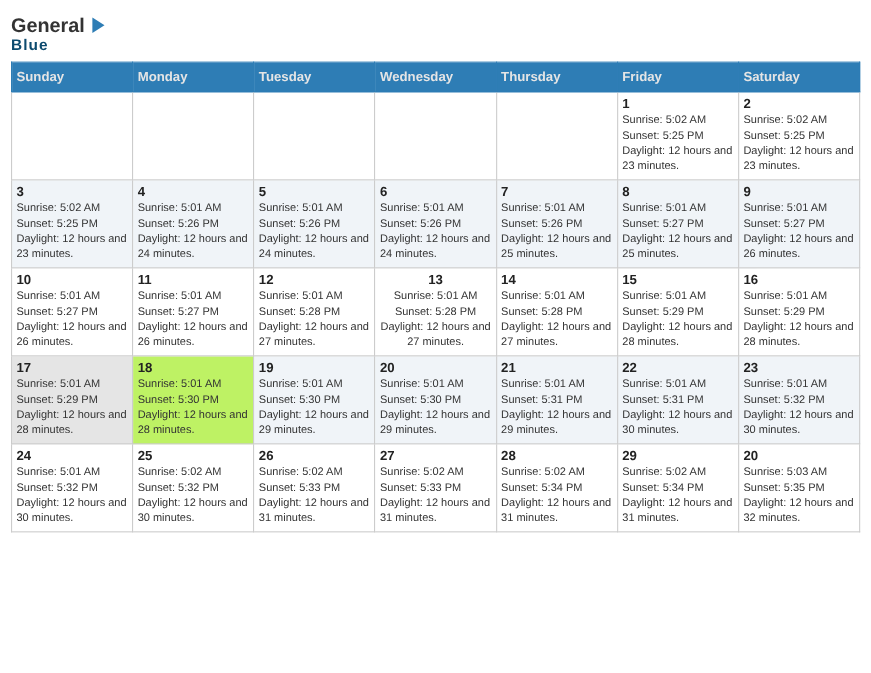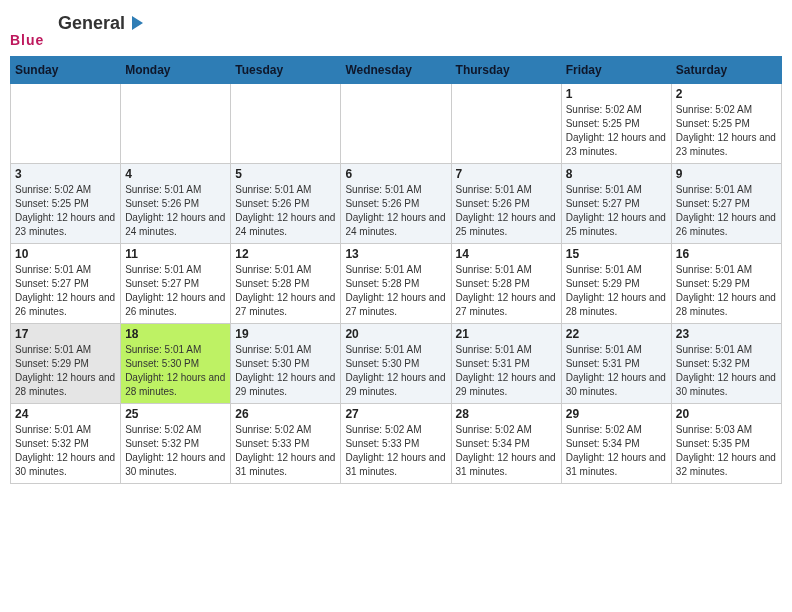--- a/index.html
+++ b/index.html
@@ -23,21 +23,21 @@
       padding-top: 4px;
     }
     .logo-text {
       font-size: 18px;
       font-weight: bold;
       color: #333;
       line-height: 1;
     }
     .logo-line {
       font-size: 14px;
-      color: #be185d;
+      color: #0c4a6e;
       font-weight: bold;
       letter-spacing: 1px;
     }
     .title-section {
       text-align: right;
     }
     .month-title {
       font-size: 36px;
       font-weight: bold;
       color: #333;
@@ -46,21 +46,21 @@
       font-size: 16px;
       color: #555;
     }
     .calendar-table {
       width: 100%;
       border-collapse: collapse;
       font-size: 11px;
     }
     .calendar-table th {
       background-color: #2e7db5;
-      color: #0f172a;
+      color: #e5e5e5;
       padding: 6px 4px;
       text-align: left;
       font-size: 12px;
       font-weight: bold;
       border: 1px solid #2e7db5;
     }
     .calendar-table td {
       border: 1px solid #ccc;
       vertical-align: top;
       padding: 3px 4px;
@@ -85,21 +85,21 @@
     }
     .empty-cell {
       background: #fff !important;
     }
   </style>
 </head>
 <body>
 
 <div class="header">
   <div class="logo">
-    <div style="display:flex; align-items:center;margin-left:48px;">
+    <div style="display:flex; align-items:center;">
       <span class="logo-text">General</span>
       <svg width="18" height="18" viewBox="0 0 18 18" style="margin-left:2px;">
         <polygon points="5,2 16,9 5,16" fill="#2e7db5"></polygon>
       </svg>
     </div>
     <span class="logo-line">Blue</span>
   </div>
   <div class="title-section">
     <div class="month-title"></div>
     <div class="location-title"></div>
@@ -194,21 +194,21 @@
           <div class="day-info" style="white-space: pre-line;">Sunrise: 5:01 AM
 Sunset: 5:27 PM
 Daylight: 12 hours and 26 minutes.</div>
         </td>
         <td style="background: rgb(255, 255, 255);">
           <span class="day-number">12</span>
           <div class="day-info" style="white-space: pre-line;">Sunrise: 5:01 AM
 Sunset: 5:28 PM
 Daylight: 12 hours and 27 minutes.</div>
         </td>
-        <td style="background: rgb(255, 255, 255);">
+        <td style="background: rgb(255, 255, 255); text-align: center;">
           <span class="day-number">13</span>
           <div class="day-info" style="white-space: pre-line;">Sunrise: 5:01 AM
 Sunset: 5:28 PM
 Daylight: 12 hours and 27 minutes.</div>
         </td>
         <td style="background: rgb(255, 255, 255);">
           <span class="day-number">14</span>
           <div class="day-info" style="white-space: pre-line;">Sunrise: 5:01 AM
 Sunset: 5:28 PM
 Daylight: 12 hours and 27 minutes.</div>

